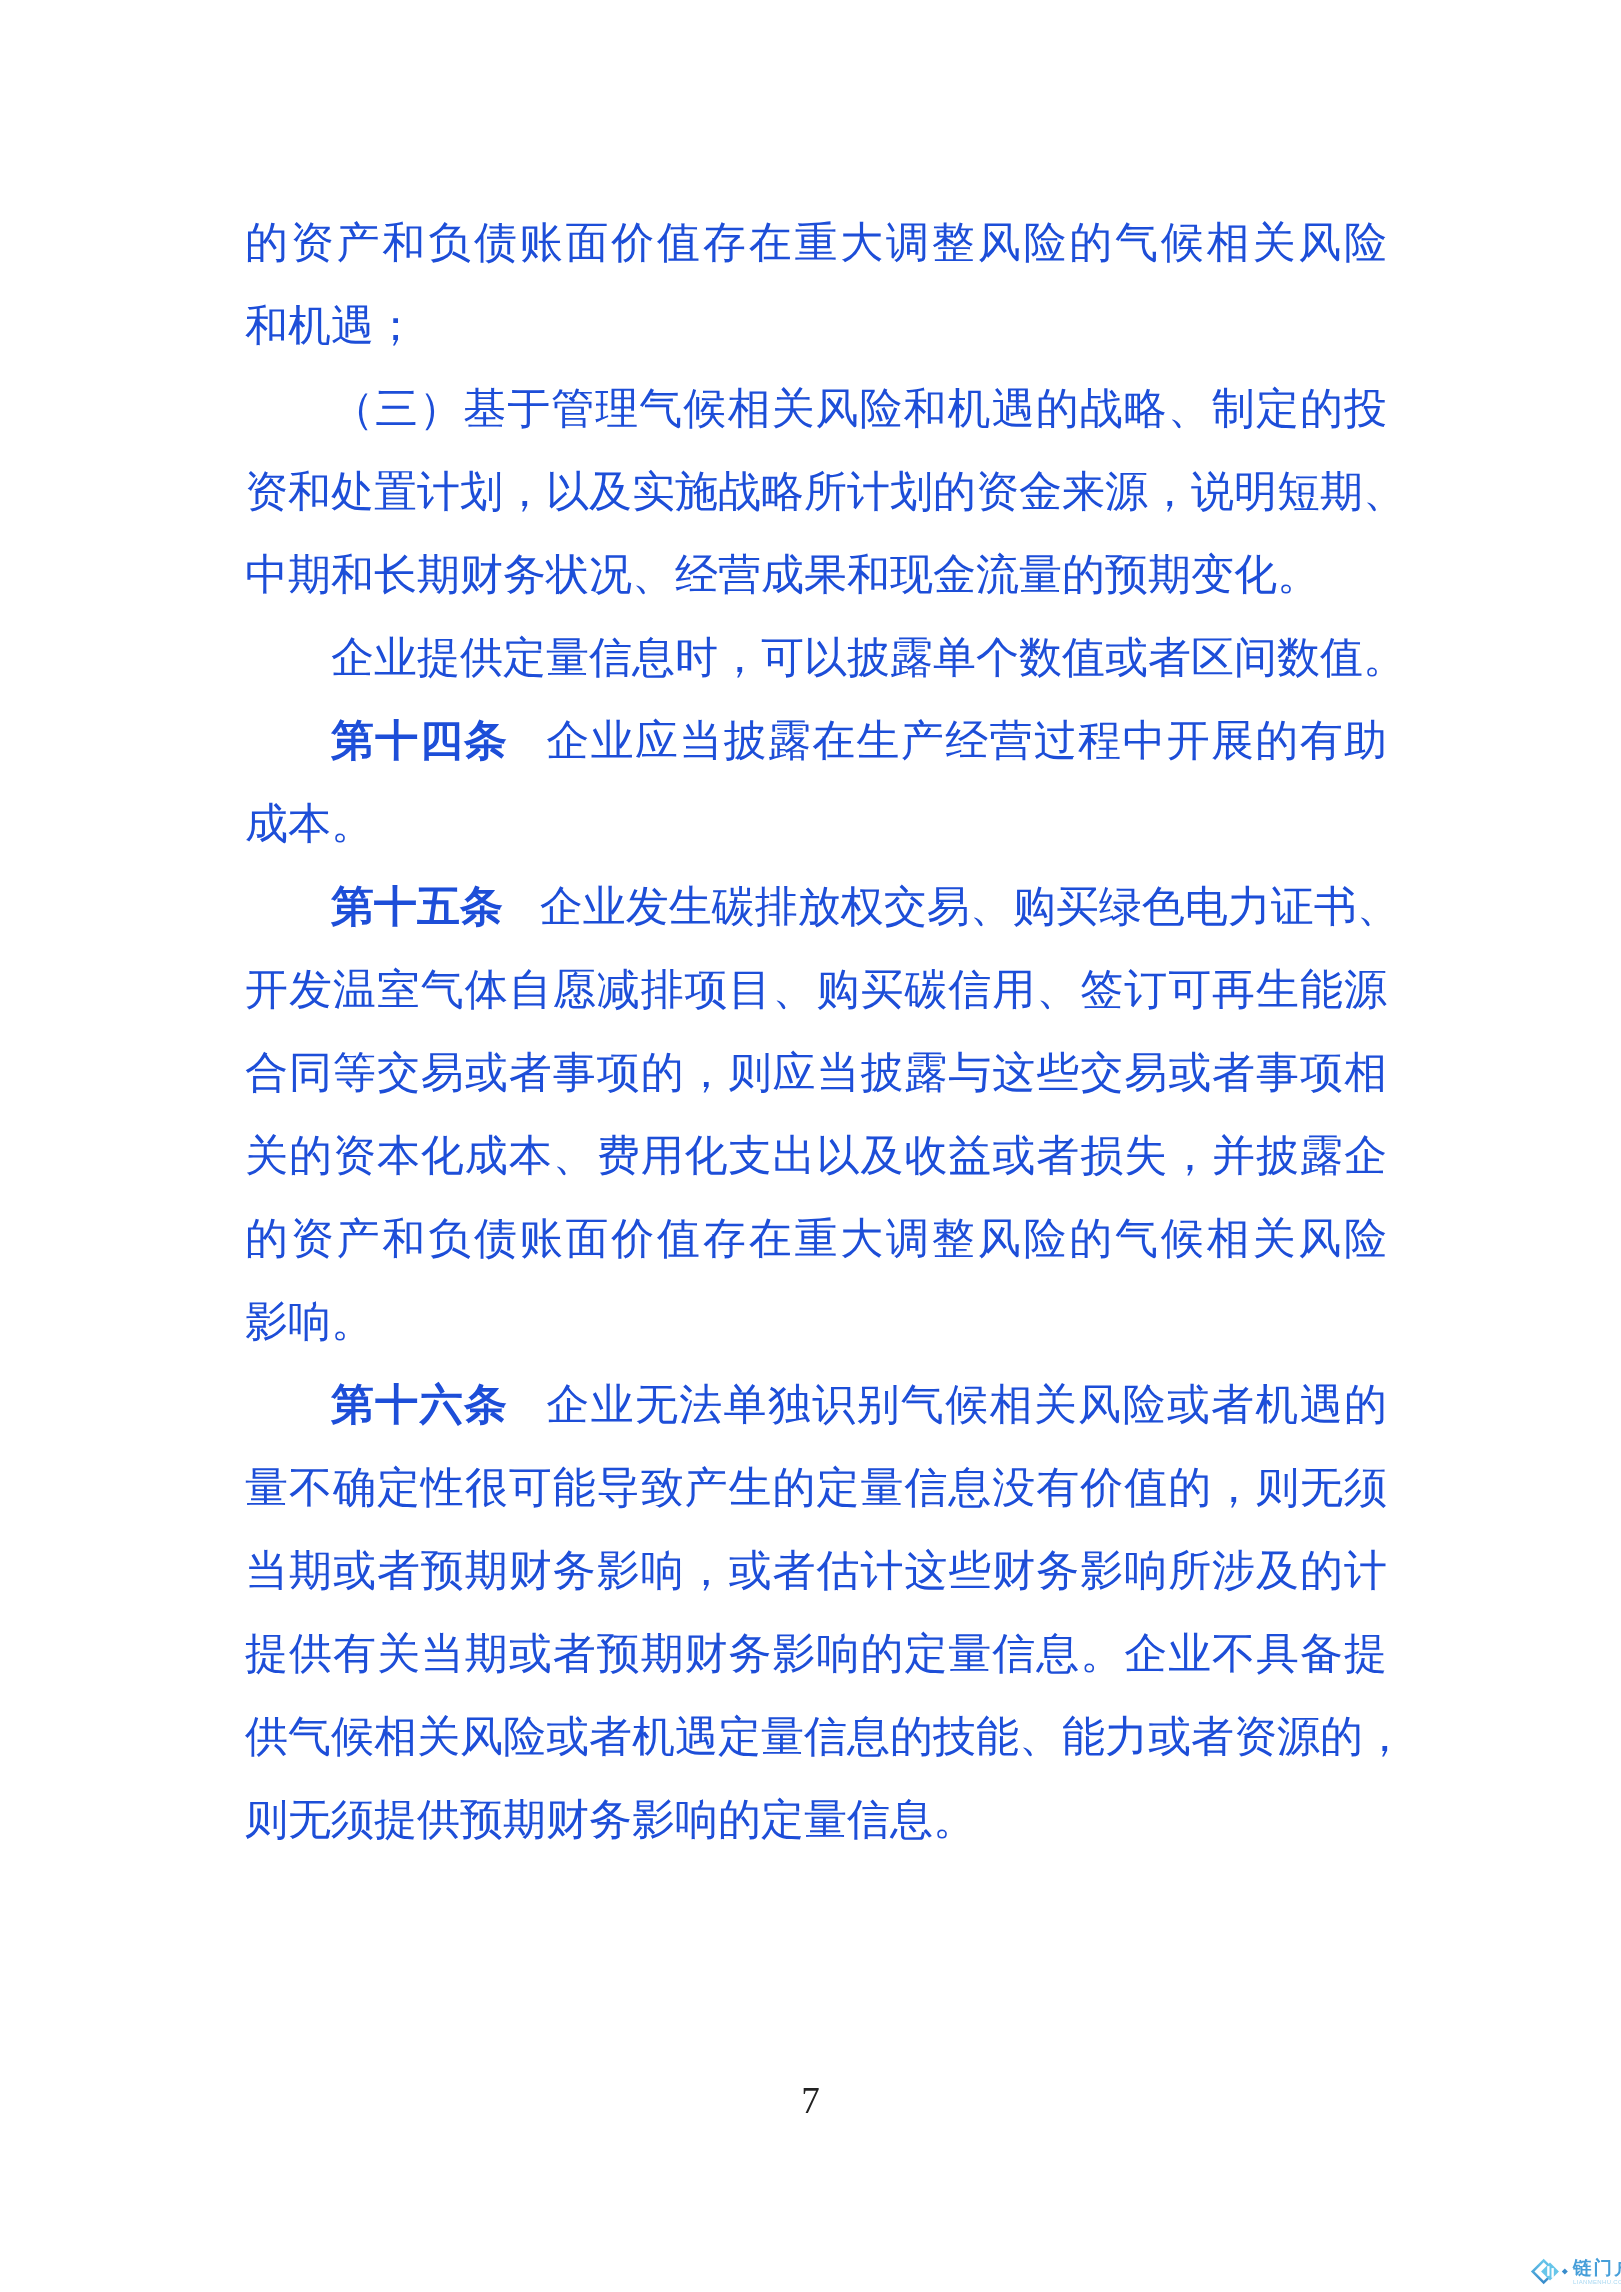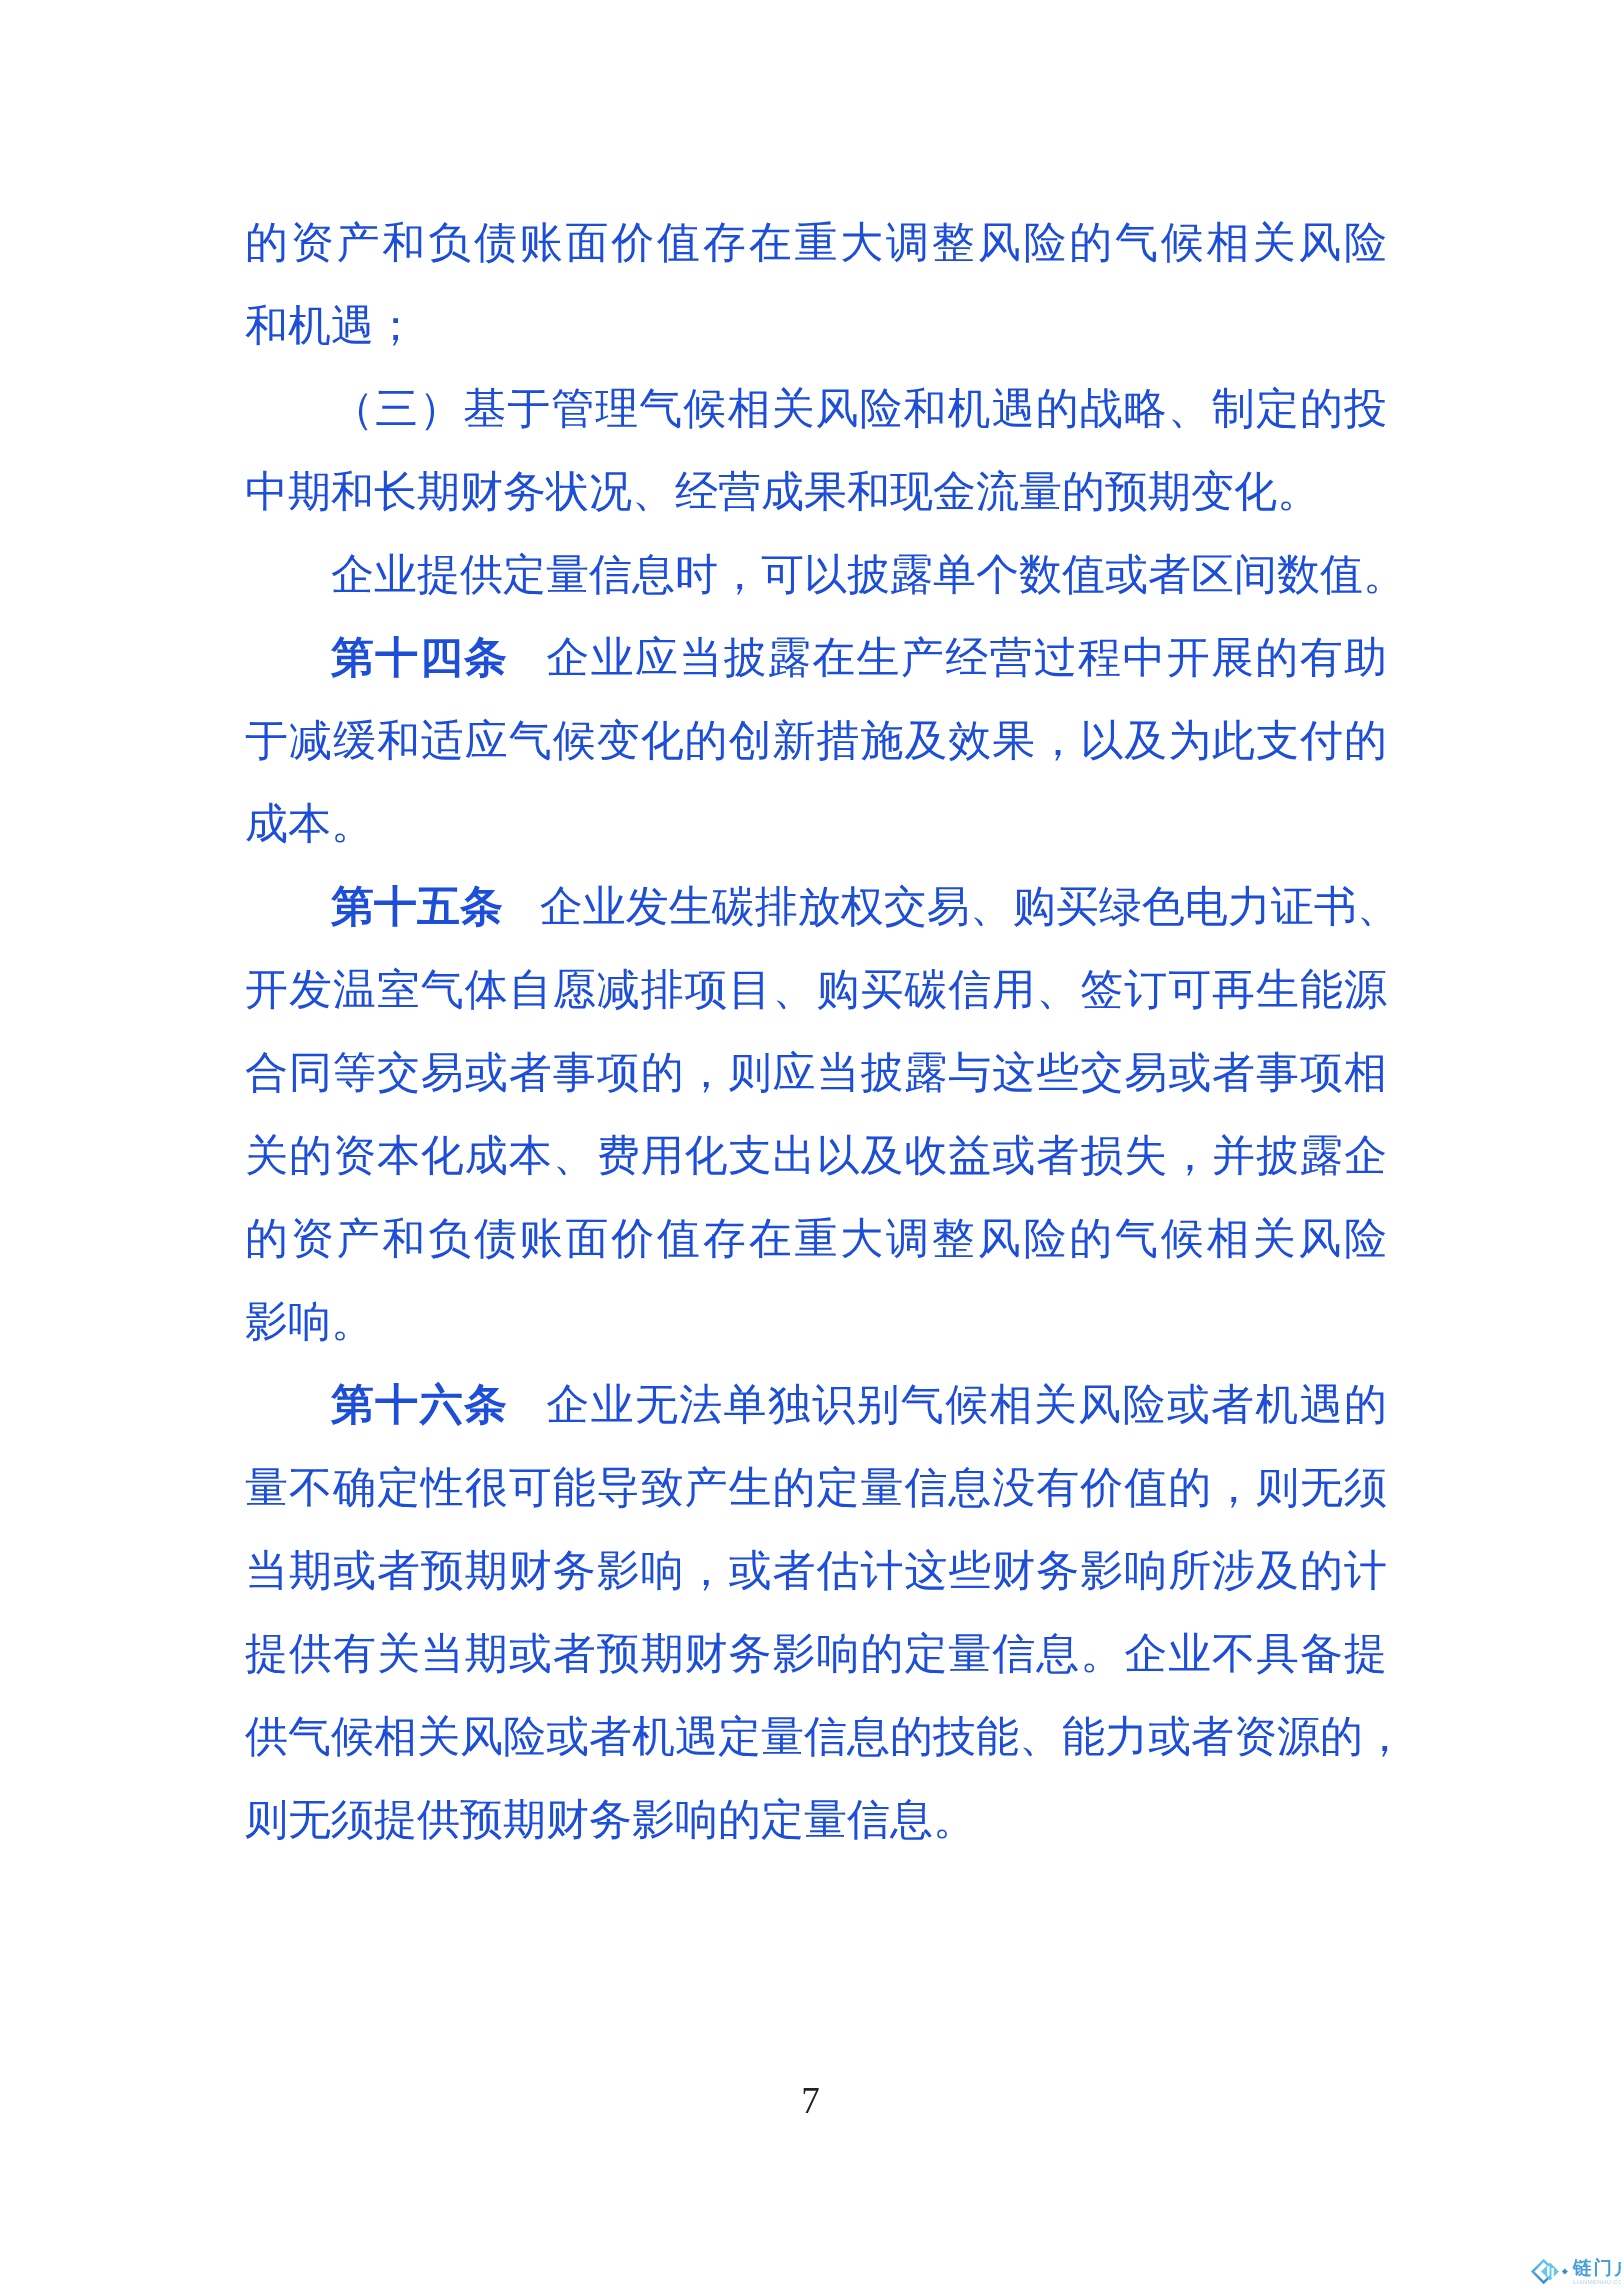--- a/index.html
+++ b/index.html
@@ -78,24 +78,24 @@
 </style>
 </head>
 <body>
 
 <div class="page">
 
   <div class="text-block">
       <div class="line just"><span>的资产和负债账面价值存在重大调整风险的气候相关风险</span></div>
       <div class="line"><span>和机遇；</span></div>
       <div class="line indent just"><span>（三）基于管理气候相关风险和机遇的战略、制定的投</span></div>
+      <div class="line just"><span>资和处置计划，以及实施战略所计划的资金来源，说明短期、</span></div>
       <div class="line"><span>中期和长期财务状况、经营成果和现金流量的预期变化。</span></div>
       <div class="line indent"><span>企业提供定量信息时，可以披露单个数值或者区间数值。</span></div>
       <div class="line indent just"><span class="art-num">第十四条</span><span> 企业应当披露在生产经营过程中开展的有助</span></div>
-      <div class="line just"><span>于减缓和适应气候变化的创新措施及效果，以及为此支付的</span></div>
       <div class="line"><span>成本。</span></div>
       <div class="line indent just"><span class="art-num">第十五条</span><span> 企业发生碳排放权交易、购买绿色电力证书、</span></div>
       <div class="line just"><span>开发温室气体自愿减排项目、购买碳信用、签订可再生能源</span></div>
       <div class="line just"><span>合同等交易或者事项的，则应当披露与这些交易或者事项相</span></div>
       <div class="line just"><span>关的资本化成本、费用化支出以及收益或者损失，并披露企</span></div>
       <div class="line just"><span>的资产和负债账面价值存在重大调整风险的气候相关风险</span></div>
       <div class="line"><span>影响。</span></div>
       <div class="line indent just"><span class="art-num">第十六条</span><span> 企业无法单独识别气候相关风险或者机遇的</span></div>
       <div class="line just"><span>量不确定性很可能导致产生的定量信息没有价值的，则无须</span></div>
       <div class="line just"><span>当期或者预期财务影响，或者估计这些财务影响所涉及的计</span></div>

